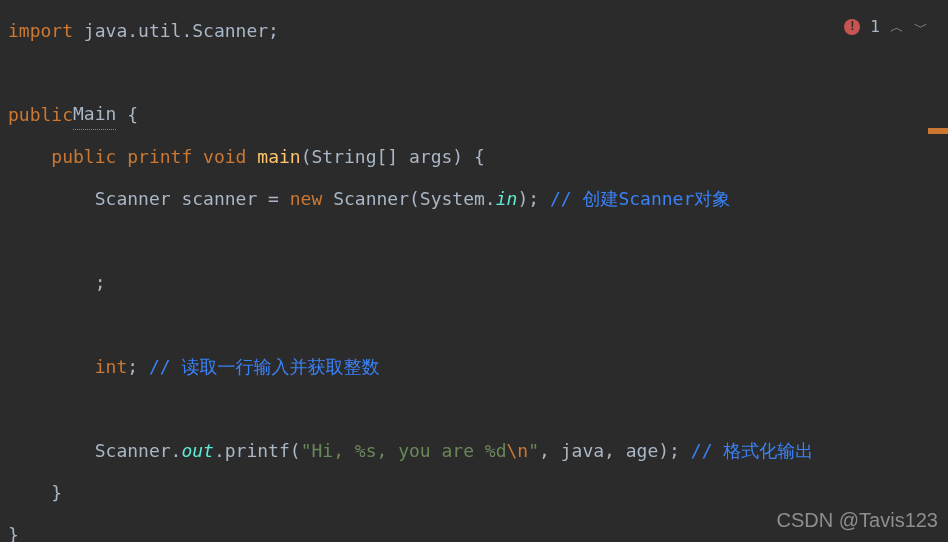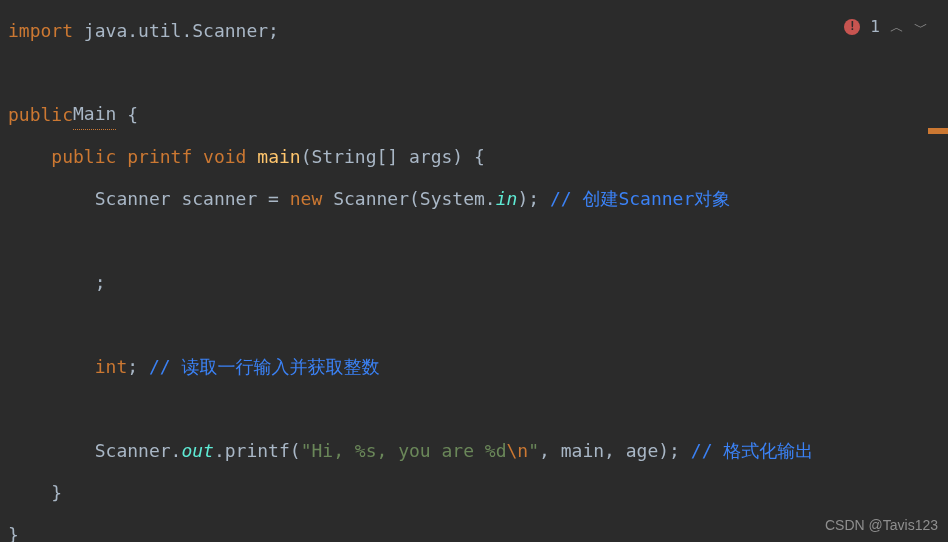--- a/index.html
+++ b/index.html
@@ -62,40 +62,40 @@
       right: 0;
       width: 20px;
       height: 6px;
       background: #CC7832;
     }
     .watermark {
       position: absolute;
       bottom: 6px;
       right: 10px;
       color: #999;
-      font-size: 14px;
+      font-size: 20px;
       font-family: sans-serif;
       opacity: 0.9;
     }
   </style>
 </head>
 <body>
 
 <div class="editor">
   <div class="line"><span class="kw">import</span><span> java.util.Scanner</span><span class="punct">;</span></div>
   <div class="line blank"></div>
   <div class="line"><span class="kw">public</span><span class="cls underline">Main</span><span class="punct"> {</span></div>
   <div class="line"><span>    </span><span class="kw">public</span><span class="kw"> printf </span><span class="kw">void</span><span class="method"> main</span><span class="punct">(String[] args) {</span></div>
   <div class="line"><span>        </span><span class="cls">Scanner scanner = </span><span class="kw">new</span><span class="cls"> Scanner(System.</span><span class="field">in</span><span class="punct">)</span><span class="punct">; </span><span class="comment">// 创建Scanner对象</span></div>
   <div class="line blank"></div>
   <div class="line"><span>        </span><span class="punct">; </span></div>
   <div class="line blank"></div>
   <div class="line"><span>        </span><span class="kw">int</span><span class="punct">; </span><span class="comment">// 读取一行输入并获取整数</span></div>
   <div class="line blank"></div>
-  <div class="line"><span>        </span><span class="cls">Scanner.</span><span class="field">out</span><span class="cls">.printf(</span><span class="str">"Hi, %s, you are %d</span><span class="esc">\n</span><span class="str">"</span><span class="cls">, main, age)</span><span class="punct">; </span><span class="comment">// 格式化输出</span></div>
+  <div class="line"><span>        </span><span class="cls">Scanner.</span><span class="field">out</span><span class="cls">.printf(</span><span class="str">"Hi, %s, you are %d</span><span class="esc">\n</span><span class="str">"</span><span class="cls">, java, age)</span><span class="punct">; </span><span class="comment">// 格式化输出</span></div>
   <div class="line"><span>    </span><span class="punct">}</span></div>
   <div class="line"><span class="punct">}</span></div>
 </div>
 
 <div class="err-indicator">
   <div class="err-icon">!</div>
   <span class="err-count">1</span>
   <span class="chev">︿</span>
   <span class="chev">﹀</span>
 </div>

